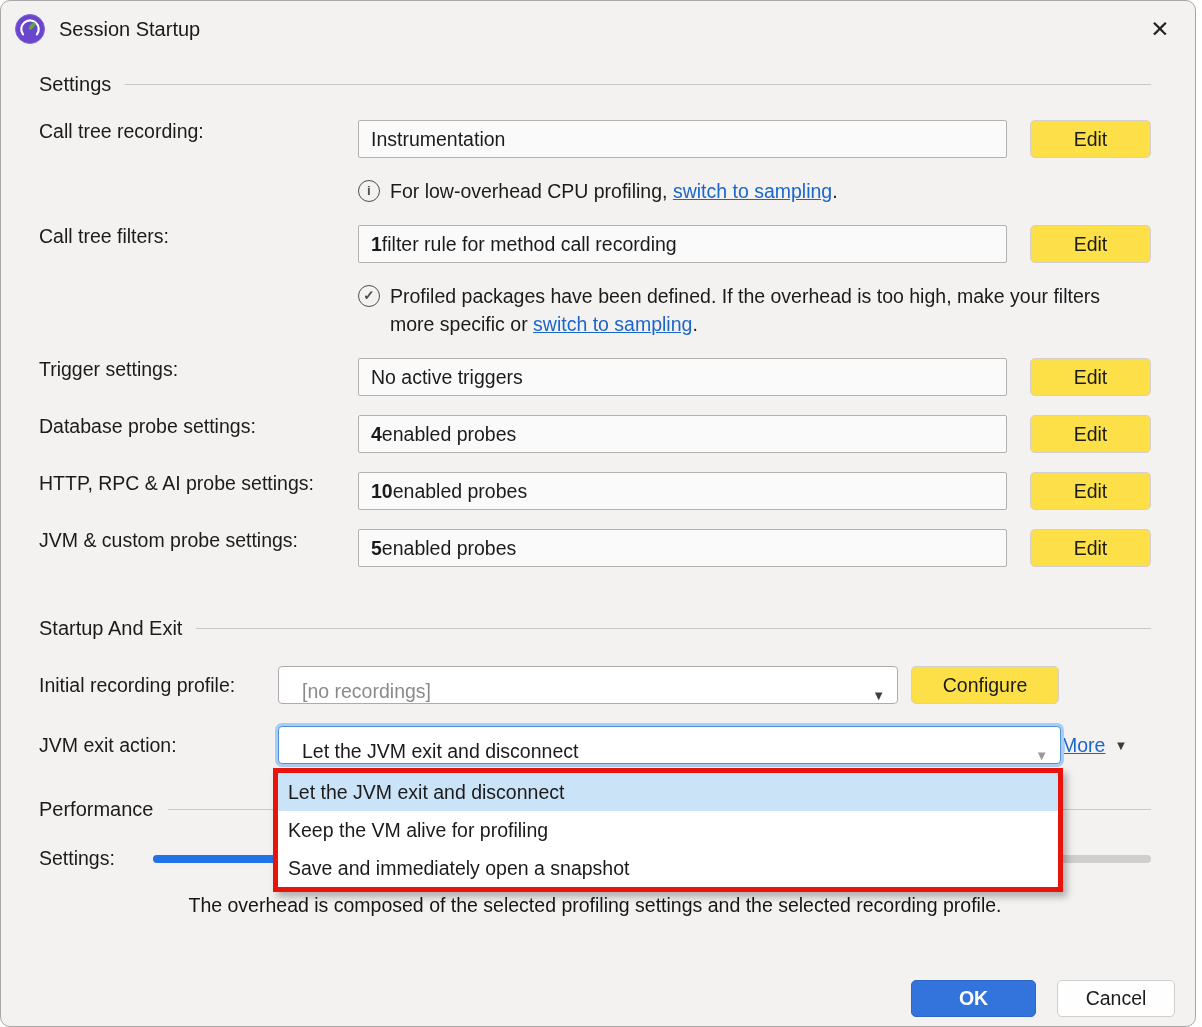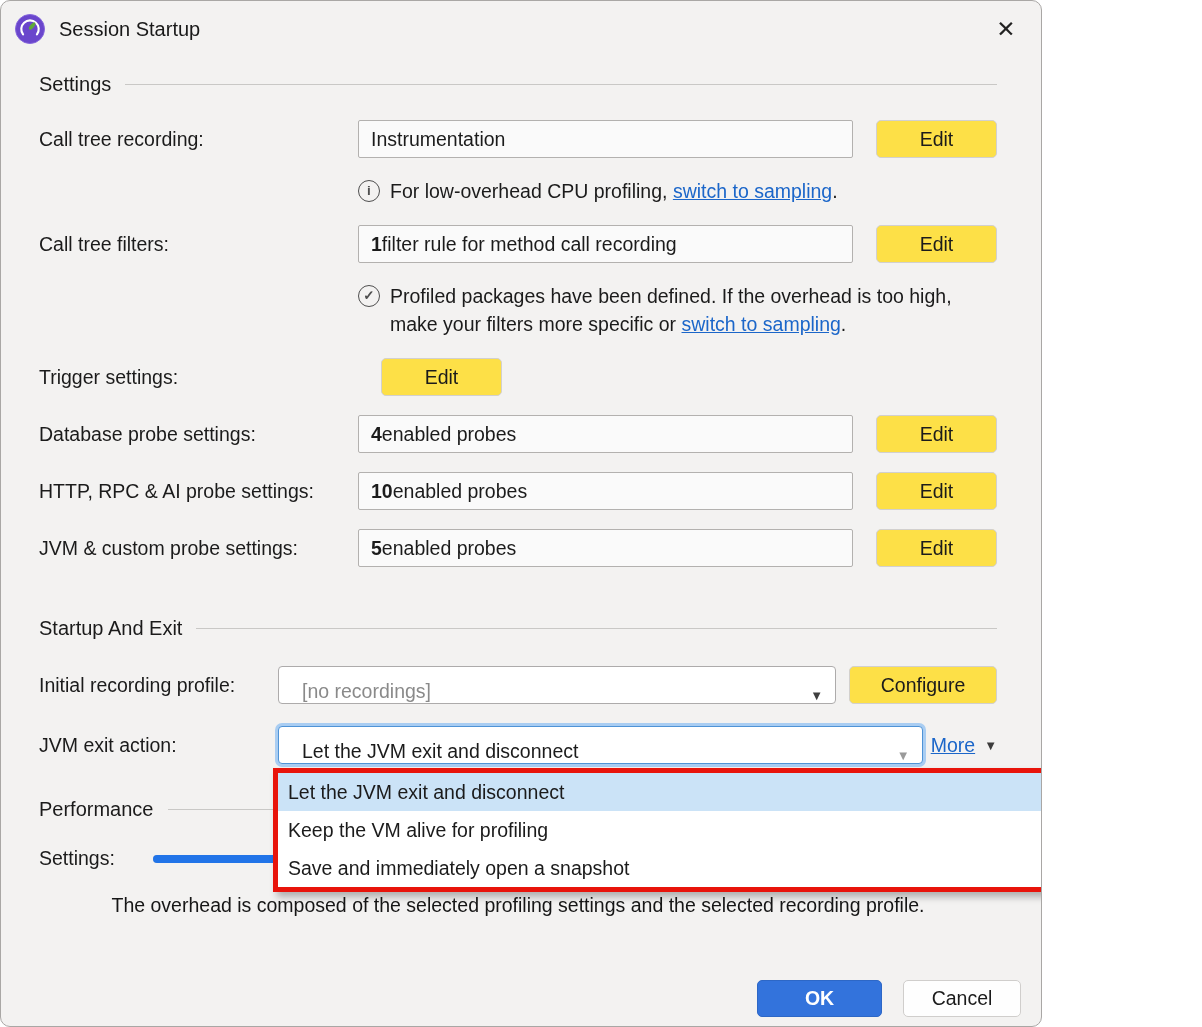--- a/index.html
+++ b/index.html
@@ -1,38 +1,38 @@
 <!DOCTYPE html>
 <html><head>
 <meta charset="utf-8">
 <style>
   * { box-sizing: border-box; }
   body { margin: 0; background: #ffffff; font-family: "Liberation Sans", sans-serif; }
   .dialog {
-    position: relative; width: 1042px; height: 1027px;
+    position: relative; width: 1196px; height: 1027px;
     background: #f3f2f1; border: 1px solid #a9a7a5; border-radius: 10px;
     overflow: hidden; color: #1b1b1b;
   }
   
   .titlebar { display: flex; align-items: center; height: 56px; padding: 0 18px 0 14px; }
   .app-icon { width: 30px; height: 30px; flex: none; }
   .win-title { margin-left: 14px; font-size: 20px; color: #191919; }
   .close-btn {
     margin-left: auto; width: 34px; height: 34px; display: flex; align-items: center;
     justify-content: center; font-size: 23px; color: #222; cursor: pointer; border-radius: 4px;
   }
   
   .content { padding: 0 44px 0 38px; }
   .sec-header { display: flex; align-items: center; font-size: 20px; color: #1b1b1b; }
   .sec-header .rule { flex: 1; height: 1px; background: #c9c8c6; margin-left: 14px; }
   .sec-settings { margin-top: 16px; }
   .sec-startup { margin-top: 50px; }
   .sec-performance { margin-top: 34px; }
   .rows { margin-top: 24px; }
-  .row { display: flex; align-items: center; margin-bottom: 19px; }
+  .row { display: flex; margin-bottom: 19px; }
   .row-label { width: 319px; font-size: 19.5px; flex: none; }
   .field {
     flex: 1; height: 38px; background: #fafafa; border: 1px solid #b3b1af; border-radius: 2px;
     display: flex; align-items: center; padding: 0 12px; font-size: 19.5px; min-width: 0;
   }
   .field b { font-weight: bold; }
   .btn {
     width: 121px; height: 38px; margin-left: 23px; flex: none;
     background: #fde047; border: 1px solid #d2d0ce; border-radius: 5px;
     font-size: 19.5px; display: flex; align-items: center; justify-content: center;
@@ -50,21 +50,21 @@
   .srow-label { width: 239px; font-size: 19.5px; flex: none; }
   .combo {
     position: relative; height: 38px; background: #ffffff; border: 1px solid #adabab;
     border-radius: 4px; display: flex; align-items: flex-end; padding: 0 36px 0 23px;
     font-size: 19.5px; cursor: pointer;
   }
   .combo .arrow { position: absolute; right: 12px; font-size: 13px; color: #3f3f3f; }
   .combo-recording { width: 620px; color: #8a8a8a; }
   .combo-exit { width: 783px; border: 1px solid #4f93d6; box-shadow: 0 0 0 3px #a9cdf2; }
   .combo-exit .arrow { color: #9a9a9a; }
-  .more-wrap { display: flex; align-items: center; margin-left: 8px; font-size: 19.5px; cursor: pointer; }
+  .more-wrap { display: flex; align-items: center; margin-left: 0; font-size: 19.5px; cursor: pointer; }
   .more-wrap .more-arrow { margin-left: 9px; font-size: 13px; color: #3c3c3c; }
   
   .popup {
     position: absolute; left: 272px; top: 767px; width: 790px; z-index: 10;
     background: #ffffff; border: 5px solid #e8140b;
     box-shadow: 4px 5px 7px rgba(0,0,0,0.28);
   }
   .popup-item { height: 38px; display: flex; align-items: center; padding: 0 10px; font-size: 19.5px; cursor: pointer; }
   .popup-item.selected { background: #cbe3f7; }
   
@@ -134,20 +134,24 @@
         <button class="btn">Edit</button>
       </div>
 
       <div class="note">
         <span class="note-icon">✓</span>
         <span><span>Profiled packages have been defined. If the overhead is too high, make your filters more specific or </span><a class="link">switch to sampling</a><span>.</span></span>
       </div>
 
       <div class="row">
         <div class="row-label">Trigger settings:</div>
+        <div class="field">
+            <b></b>
+            <span>No active triggers</span>
+          </div>
         <button class="btn">Edit</button>
       </div>
 
       <div class="row">
         <div class="row-label">Database probe settings:</div>
         <div class="field">
             <b>4</b>
             <span> enabled probes</span>
           </div>
         <button class="btn">Edit</button>

